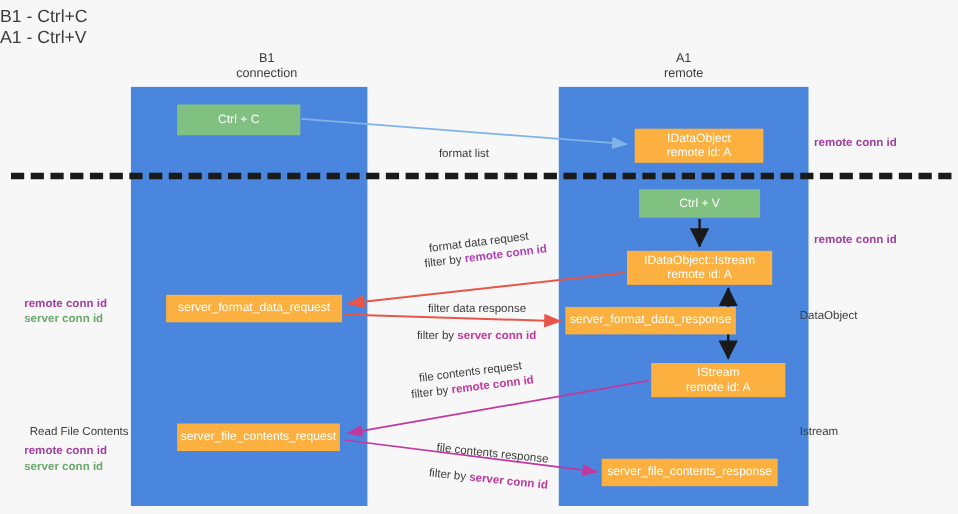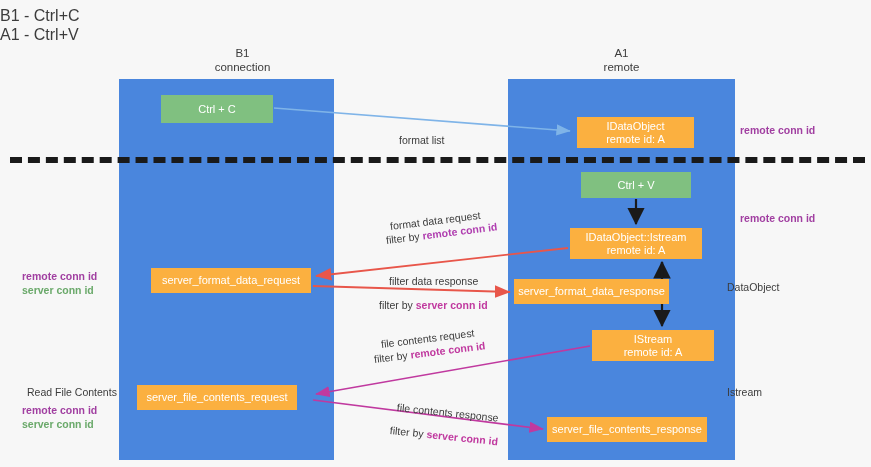--- a/index.html
+++ b/index.html
@@ -48,21 +48,21 @@
   .green{background:#80c080;}
   .orange{background:#fbb040;}
 
   #box-ctrlc{left:161px;top:95px;width:112px;height:28px;}
   #box-idataobject{left:577px;top:117px;width:117px;height:31px;text-align:center;}
   #box-ctrlv{left:581px;top:172px;width:110px;height:26px;}
   #box-getdata{left:570px;top:228px;width:132px;height:31px;}
   #box-fmtreq{left:151px;top:268px;width:160px;height:25px;}
   #box-fmtresp{left:514px;top:279px;width:155px;height:25px;}
   #box-istream{left:592px;top:330px;width:122px;height:31px;}
-  #box-filereq{left:137px;top:385px;width:160px;height:25px;}
+  #box-filereq{left:161px;top:385px;width:148px;height:25px;}
   #box-fileresp{left:547px;top:417px;width:160px;height:25px;}
 
   
   #arrows{position:absolute;left:0;top:0;width:871px;height:467px;}
 
   
   .edgelabel{
     position:absolute;font-size:10.5px;line-height:14px;color:#3c3c3c;
     white-space:nowrap;
   }

